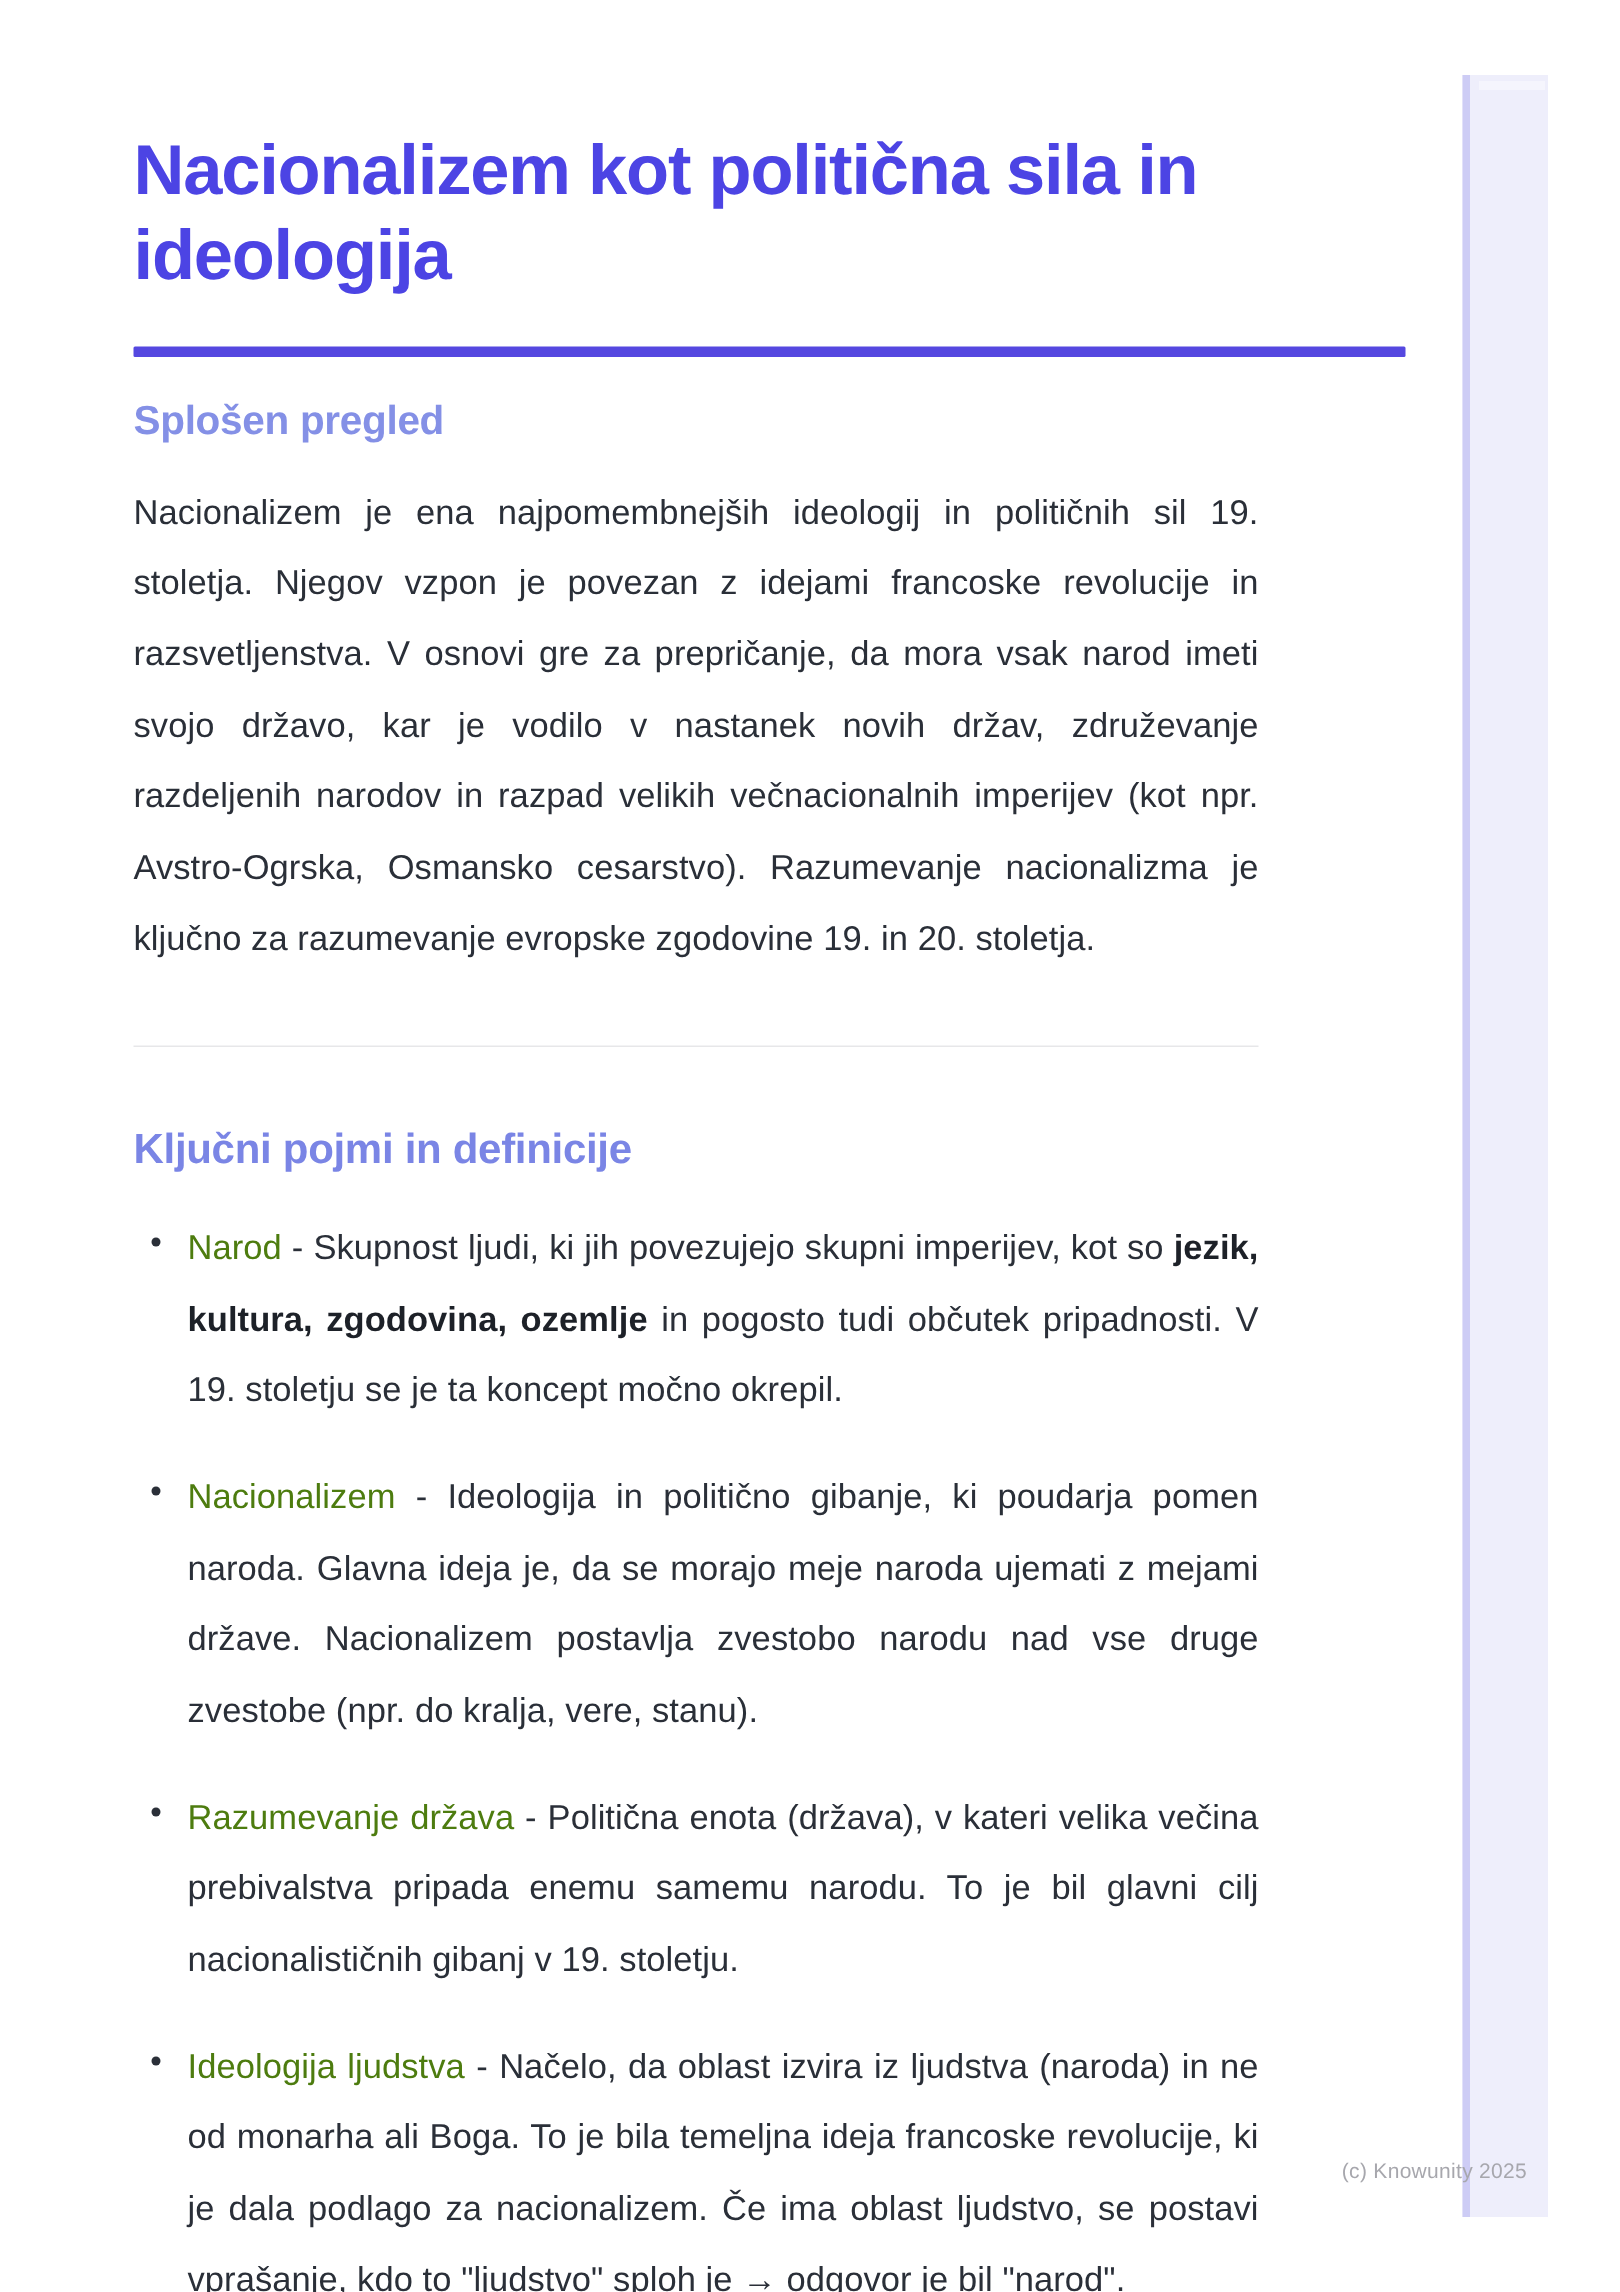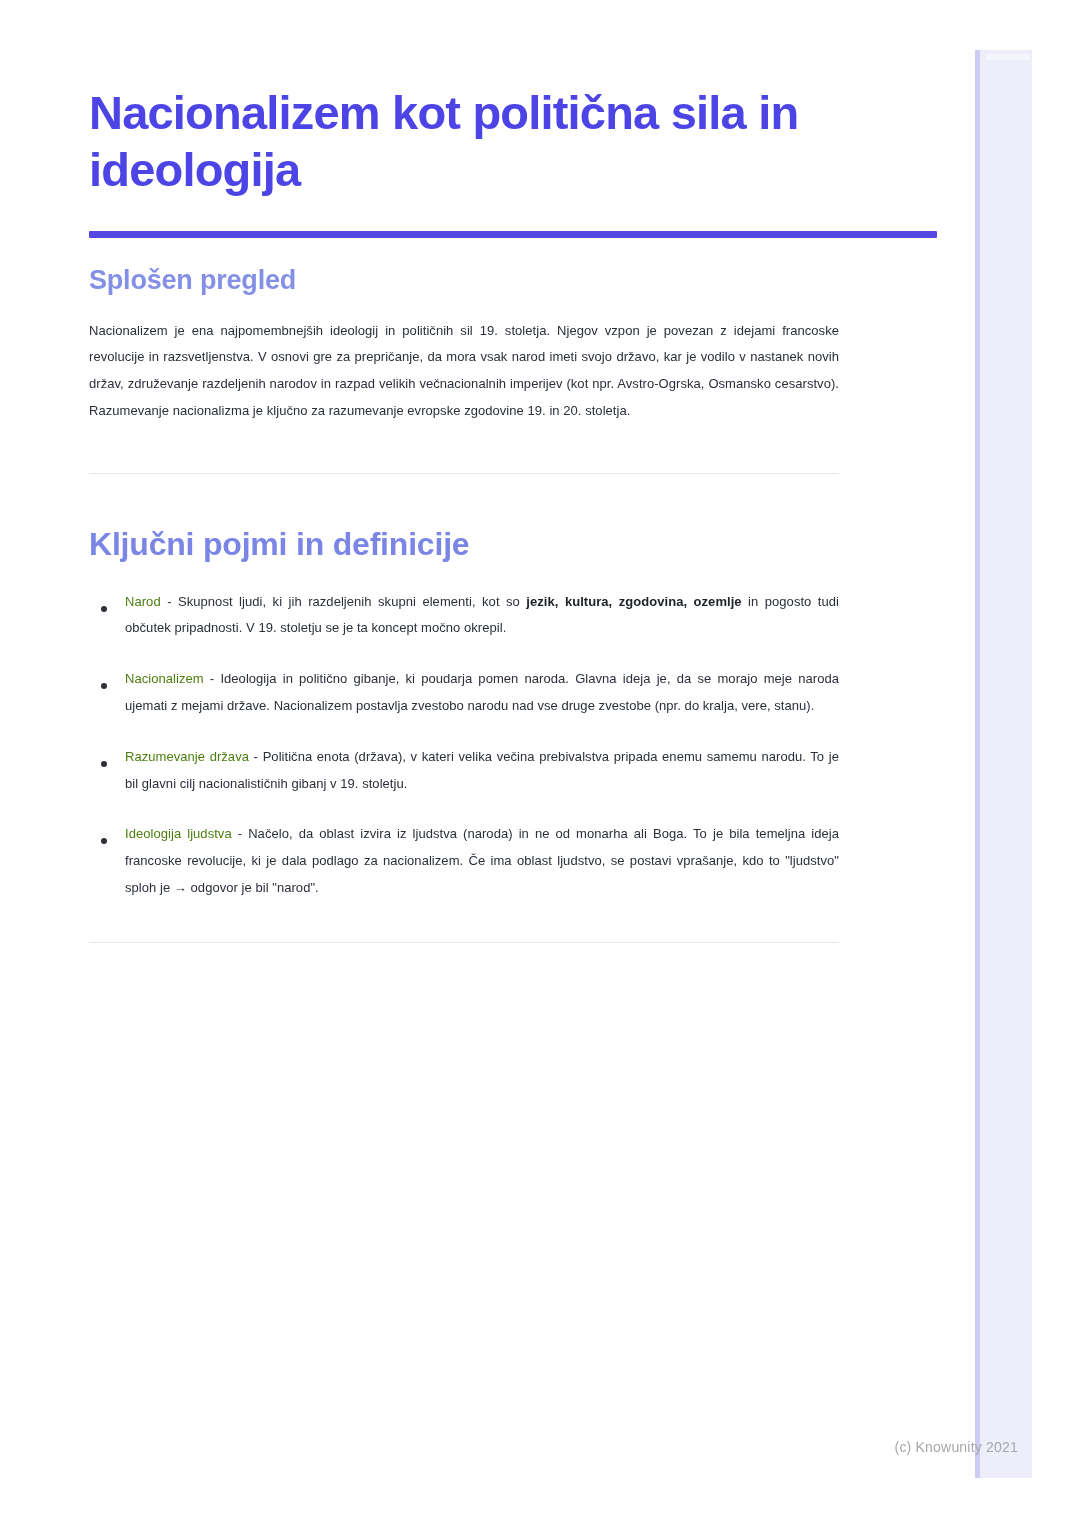--- a/index.html
+++ b/index.html
@@ -69,33 +69,33 @@
   
   .h2 {
     font-size: 27px;
     font-weight: bold;
     color: #8490e6;
     letter-spacing: -0.2px;
     margin: 0;
   }
   .h2.major {
     color: #7a85e5;
-    font-size: 32px;
+    font-size: 28px;
   }
   .h3 {
     font-size: 23px;
     font-weight: bold;
     color: #7d89e6;
     letter-spacing: -0.1px;
     margin: 0;
   }
 
   
   p.body, li.body {
-    font-size: 13px;
+    font-size: 23px;
     line-height: 2.06;
     color: #2a2f38;
     text-align: justify;
     margin: 0;
     letter-spacing: 0.05px;
   }
   .sec-overview { margin-top: 27px; }
   .sec-overview p { margin-top: 22px; max-width: 750px; }
 
   .rule-light {
@@ -165,21 +165,21 @@
   </section>
 
   <div class="rule-light rule-1"></div>
 
   <section class="sec-keyterms">
     <h2 class="h2 major">Ključni pojmi in definicije</h2>
 
     <ul class="terms">
 
       <li class="body">
-        <span class="term-name">Narod</span><span> - </span><span>Skupnost ljudi, ki jih razdeljenih skupni elementi, kot so </span><span class="term-em">jezik, kultura, zgodovina, ozemlje</span><span> in pogosto tudi občutek pripadnosti. V 19. stoletju se je ta koncept močno okrepil.</span>
+        <span class="term-name">Narod</span><span> - </span><span>Skupnost ljudi, ki jih povezujejo skupni imperijev, kot so </span><span class="term-em">jezik, kultura, zgodovina, ozemlje</span><span> in pogosto tudi občutek pripadnosti. V 19. stoletju se je ta koncept močno okrepil.</span>
       </li>
 
       <li class="body">
         <span class="term-name">Nacionalizem</span><span> - </span><span>Ideologija in politično gibanje, ki poudarja pomen naroda. Glavna ideja je, da se morajo meje naroda ujemati z mejami države. Nacionalizem postavlja zvestobo narodu nad vse druge zvestobe (npr. do kralja, vere, stanu).</span><span class="term-em"></span><span></span>
       </li>
 
       <li class="body">
         <span class="term-name">Razumevanje država</span><span> - </span><span>Politična enota (država), v kateri velika večina prebivalstva pripada enemu samemu narodu. To je bil glavni cilj nacionalističnih gibanj v 19. stoletju.</span><span class="term-em"></span><span></span>
       </li>
 
@@ -188,13 +188,13 @@
       </li>
 
     </ul>
   </section>
 
   <div class="rule-light rule-2"></div>
 
 
 </div>
 
-<div class="watermark">(c) Knowunity 2021</div>
+<div class="watermark">(c) Knowunity 2025</div>
 
 </body></html>

